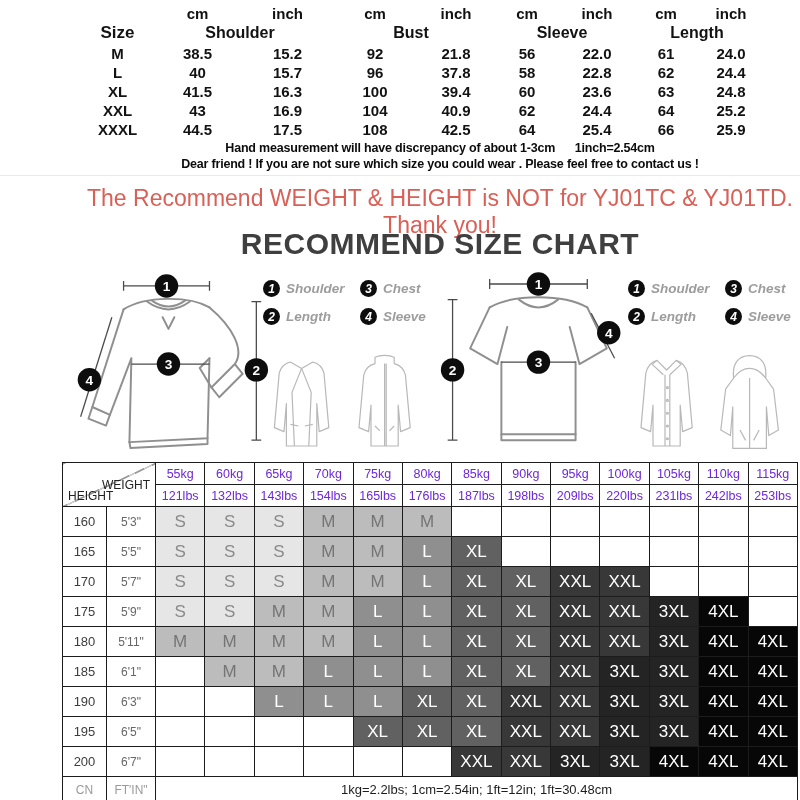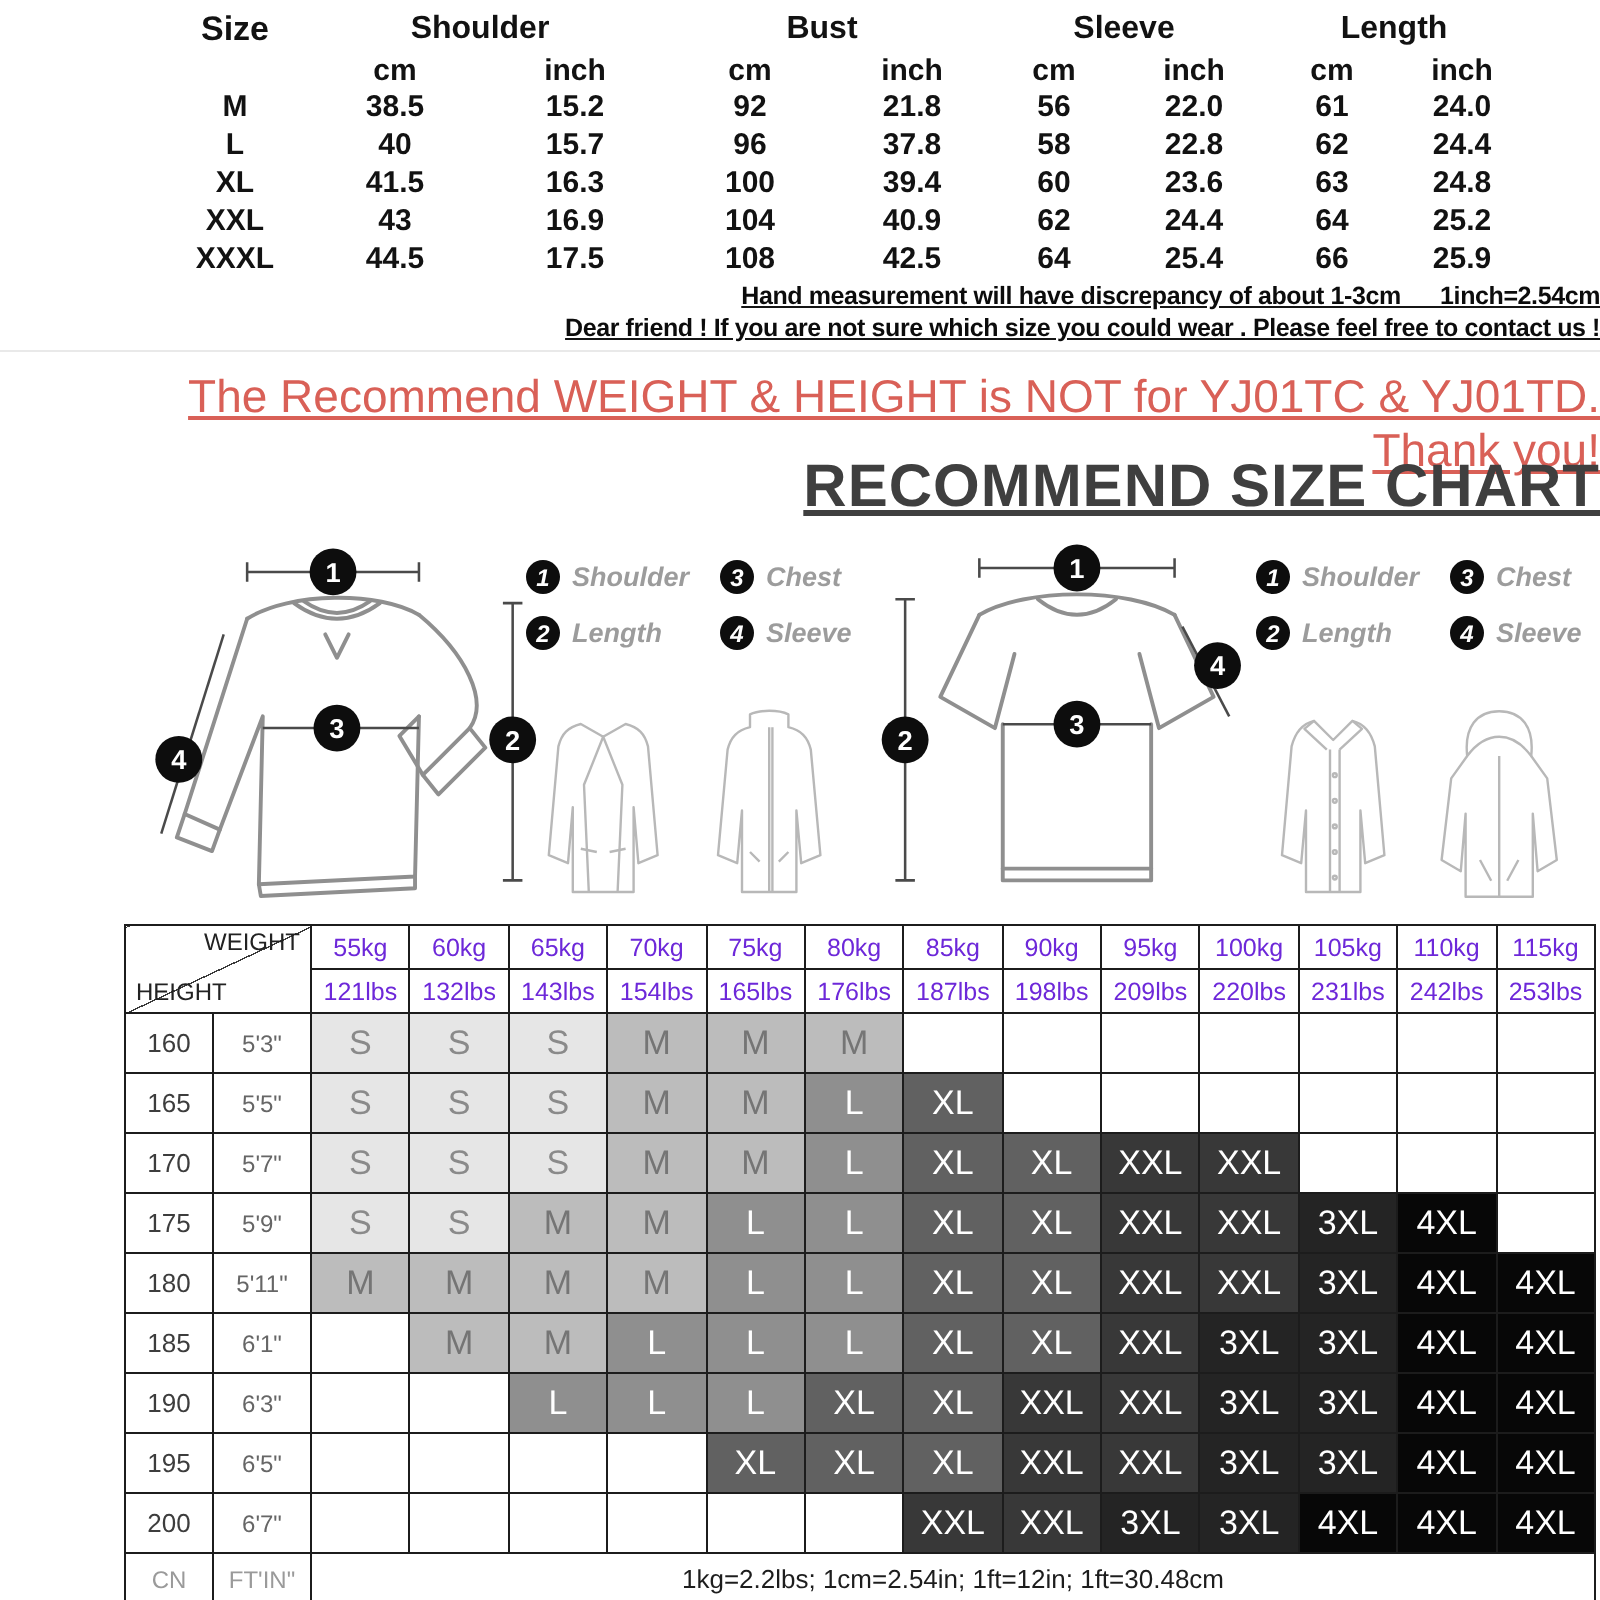--- a/index.html
+++ b/index.html
@@ -9,21 +9,21 @@
 
   
   #size-table{left:85px;top:4px;width:677px;border-collapse:collapse;table-layout:fixed;}
   #size-table th,#size-table td{padding:0;text-align:center;font-weight:bold;color:#121212;}
   #size-table .grp{font-size:16px;height:22px;}
   #size-table .unit{font-size:15px;height:18px;}
   #size-table td{font-size:15px;height:19px;}
   #size-table .sizehdr{font-size:17px;}
 
   
-  .center-band{left:80px;width:720px;text-align:right;text-decoration:underline;}
+  .center-band{left:80px;width:720px;text-align:center;}
   .note{font-weight:bold;font-size:12.5px;letter-spacing:-0.2px;color:#0c0c0c;white-space:pre;line-height:16px;}
   .divider{left:0;top:175px;width:800px;border-top:1px solid #e9e9e9;}
   #warning-note{top:185px;font-size:23px;}
   #main-heading{top:227px;font-size:30px;font-weight:bold;color:#3f3f3f;letter-spacing:0.5px;}
 
   
   .diag-block{top:268px;width:365px;height:196px;}
   #diag-left{left:65px;} #diag-right{left:430px;}
   .garment-svg{position:absolute;left:0;top:0;}
   .mini-svg{position:absolute;top:86px;}
@@ -32,21 +32,21 @@
   .dot{display:inline-flex;width:17px;height:17px;border-radius:50%;background:#0d0d0d;color:#fff;
        font-size:12px;font-weight:bold;align-items:center;justify-content:center;flex:0 0 17px;}
   .legend em{font-style:italic;color:#9c9c9c;font-size:13.5px;margin-left:6px;font-weight:bold;}
 
   
   #grid{left:62px;top:462px;width:736px;border-collapse:collapse;table-layout:fixed;}
   #grid th,#grid td{border:1px solid #1c1c1c;padding:0;text-align:center;font-weight:normal;overflow:hidden;}
   #grid .kg,#grid .lbs{font-size:12.5px;color:#6d28d9;height:21px;}
   #grid .corner{position:relative;background:
      linear-gradient(to bottom right,#fff 49.55%,#3a3a3a 49.55%,#3a3a3a 50.45%,#fff 50.45%);}
-  #grid .corner .wlbl{position:absolute;top:1px;right:5px;font-size:12px;color:#222;}
+  #grid .corner .wlbl{position:absolute;top:15px;right:5px;font-size:12px;color:#222;}
   #grid .corner .hlbl{position:absolute;bottom:3px;left:5px;font-size:12px;color:#222;}
   #grid .hcm{font-size:13px;color:#3d3d3d;background:#fff;}
   #grid .hft{font-size:12px;color:#666;background:#fff;}
   #grid .szc{font-size:17px;height:29px;}
   #grid .cnlbl,#grid .ftlbl{font-size:12px;color:#9a9a9a;height:25px;}
   #grid .conv{font-size:13px;color:#1d1d1d;height:25px;}
 
   svg{display:block;}
 </style>
 </head>
@@ -59,36 +59,36 @@
       <col style="width:85px">
     <col style="width:90px">
       <col style="width:72px">
       <col style="width:70px">
     <col style="width:70px">
       <col style="width:68px">
       <col style="width:62px">
   </colgroup>
   <thead>
     <tr>
-      <th class="grp sizehdr" rowspan="1">Size</th>
-      <th class="grp" colspan="2">Shoulder</th>
-      <th class="grp" colspan="2">Bust</th>
-      <th class="grp" colspan="2">Sleeve</th>
-      <th class="grp" colspan="2">Length</th>
-    </tr>
-    <tr>
       <th class="unit"></th>
       <th class="unit">cm</th>
       <th class="unit">inch</th>
       <th class="unit">cm</th>
       <th class="unit">inch</th>
       <th class="unit">cm</th>
       <th class="unit">inch</th>
       <th class="unit">cm</th>
       <th class="unit">inch</th>
+    </tr>
+    <tr>
+      <th class="grp sizehdr" rowspan="1">Size</th>
+      <th class="grp" colspan="2">Shoulder</th>
+      <th class="grp" colspan="2">Bust</th>
+      <th class="grp" colspan="2">Sleeve</th>
+      <th class="grp" colspan="2">Length</th>
     </tr>
   </thead>
   <tbody>
       <tr>
         <td>M</td>
         <td>38.5</td>
         <td>15.2</td>
         <td>92</td>
         <td>21.8</td>
         <td>56</td>

